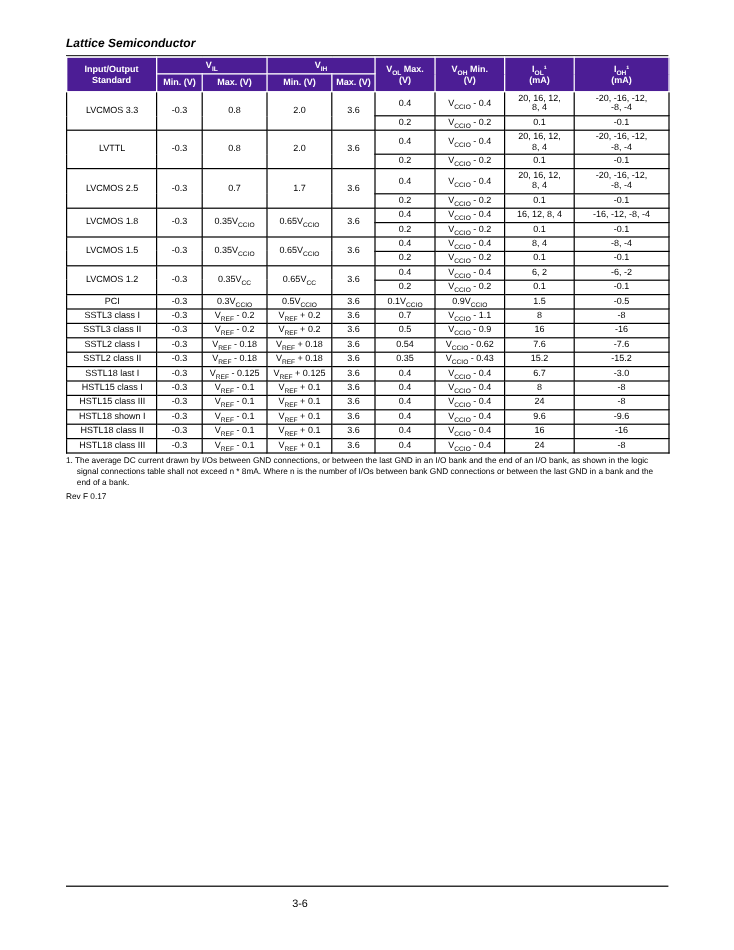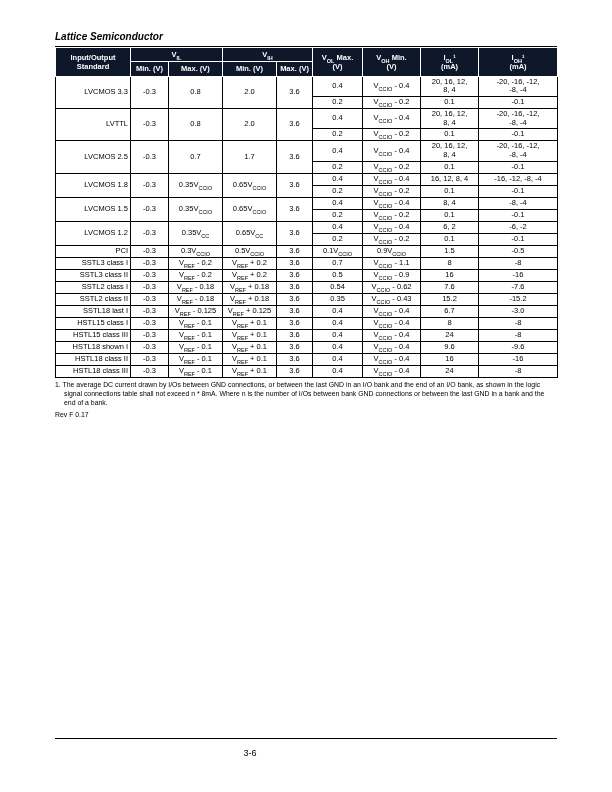--- a/index.html
+++ b/index.html
@@ -15,34 +15,34 @@
 
   .masthead { display: flex; justify-content: space-between; align-items: flex-end; }
   .mh-left { font-size: 10px; font-weight: bold; font-style: italic; }
   .mh-right { text-align: right; font-size: 10px; font-weight: bold; line-height: 1.3; }
   .rule { border-top: 1.4px solid #000; margin-top: 4px; }
 
   .section-title { font-size: 12.5px; font-weight: bold; margin: 16px 0 9px 0; }
 
   table.dc-table { border-collapse: collapse; width: 502px; table-layout: fixed; border: 1.5px solid #000; }
   .dc-table th {
-    background: #0f172a; color: #fff;
+    background: #4c1d95; color: #fff;
     border: 1px solid #fff;
     font-size: 7.5px; font-weight: bold;
     padding: 2px 1px; text-align: center; vertical-align: middle;
     line-height: 1.25; white-space: pre-line;
   }
   .dc-table td {
     border: 1px solid #000;
     font-size: 7.5px;
     padding: 1px 2px; height: 12px;
     text-align: center; vertical-align: middle;
     line-height: 1.15; white-space: pre-line;
   }
-  .dc-table td.std { text-align: right; padding-left: 3px; }
+  .dc-table td.std { text-align: center; padding-left: 3px; }
   .dc-table sub { font-size: 5.5px; line-height: 0; }
 
   .footnote { font-size: 6.9px; line-height: 1.35; margin-top: 2px; padding-left: 9px; text-indent: -9px; }
   .revision { font-size: 6.9px; margin-top: 4px; }
 
   .footer-rule { position: absolute; left: 55px; width: 502px; bottom: 53px; border-top: 1px solid #000; }
   .page-number { position: absolute; left: 0; width: 500px; bottom: 34px; text-align: center; font-size: 9px; }
 </style>
 </head>
 <body>

